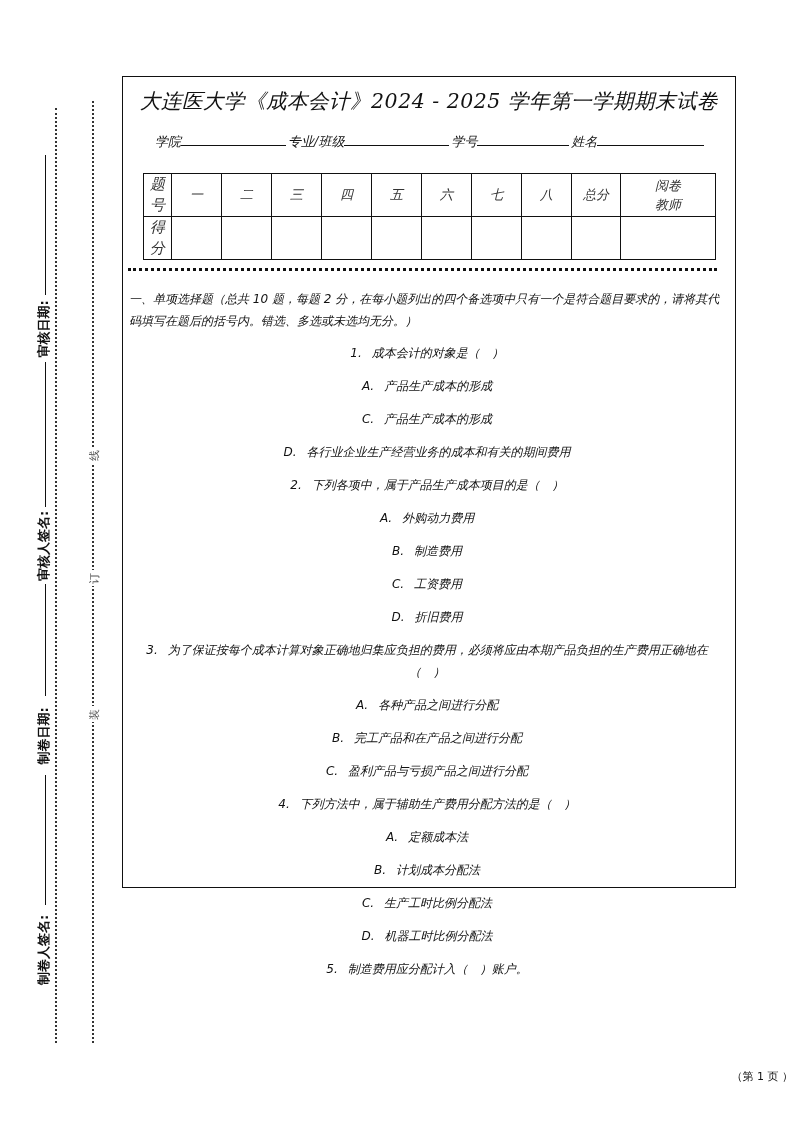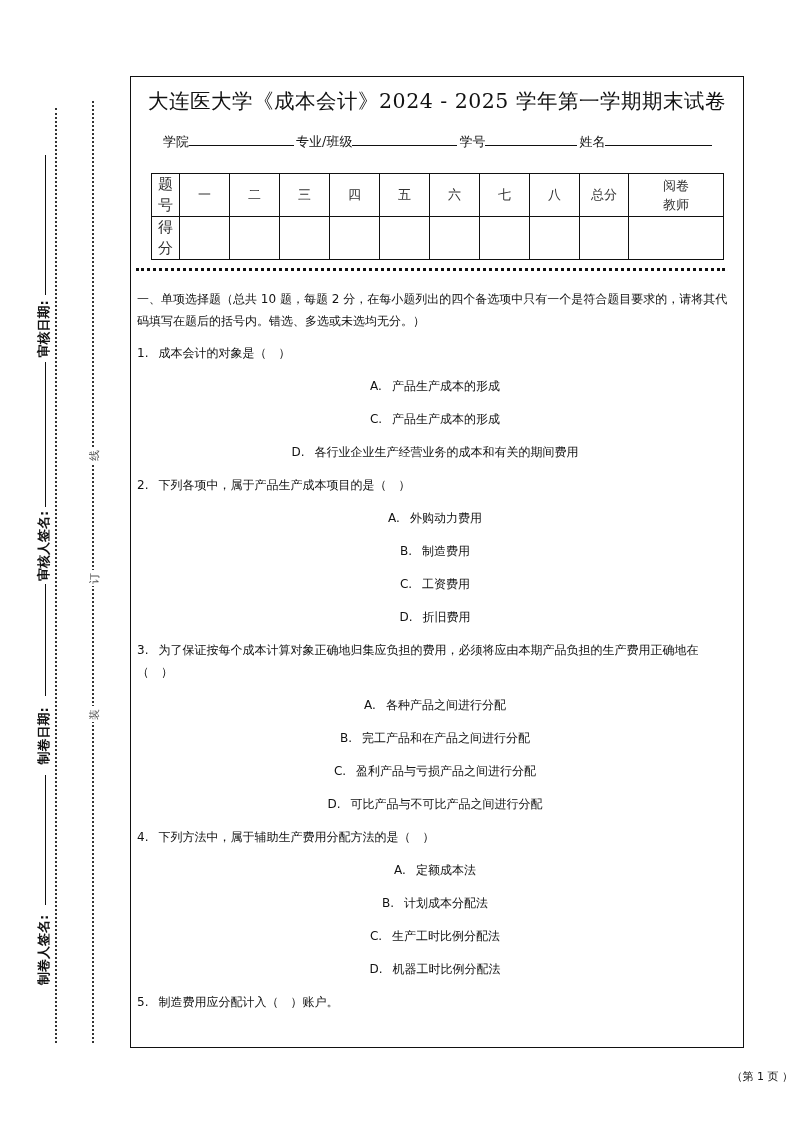--- a/index.html
+++ b/index.html
@@ -9,40 +9,40 @@
   
   .vline-solid { position:absolute; left:45px; width:1px; background:#111; }
   .vline-dotted { position:absolute; width:0; border-left:2px dotted #333; }
   .vlabel { position:absolute; left:29px; width:30px; display:flex; align-items:center; justify-content:center; }
   .vlabel span { display:inline-block; transform:rotate(-90deg); white-space:nowrap;
                  font-family:"DejaVu Sans", sans-serif; font-weight:bold; font-size:13px; background:#fff; padding:0 2px; }
   .vmark { position:absolute; left:86px; width:16px; height:16px; display:flex; align-items:center; justify-content:center; background:#fff; }
   .vmark span { display:inline-block; transform:rotate(-90deg); font-size:11px; color:#555; font-family:"DejaVu Serif", serif; }
 
   
-  .exam-box { position:absolute; left:130px; top:76px; width:614px; height:972px; border:1px solid #111; box-sizing:border-box; }
+  .exam-box { position:absolute; left:122px; top:76px; width:614px; height:812px; border:1px solid #111; box-sizing:border-box;font-style:italic; }
   .title { position:absolute; left:0; right:0; top:10px; text-align:center; font-size:20.5px; letter-spacing:0.5px; }
   .info-row { position:absolute; left:32px; top:56px; font-size:13px; display:flex; align-items:flex-start; }
   .info-row .lbl { white-space:nowrap; }
   .info-row .blank { display:inline-block; border-bottom:1px solid #111; height:12px; margin-right:2px; }
 
   table.score { position:absolute; left:20px; top:96px; border-collapse:collapse; }
   table.score td { border:1px solid #111; text-align:center; vertical-align:middle; font-size:13px; padding:0; color:#333; }
   table.score td.label { width:27px; font-size:15px; line-height:21px; }
   table.score tr.head td { height:41px; }
   table.score tr.body td { height:41px; }
   .cell-num { width:49px; }
   .cell-total { width:48px; }
   .cell-teacher { width:94px; line-height:19px; }
 
   .dot-sep { position:absolute; left:5px; right:18px; top:191px; border-top:3px dotted #111; }
 
   .content { position:absolute; left:6px; right:10px; top:211px; font-family:"DejaVu Sans", sans-serif; font-size:12px; }
   .section-intro { line-height:22px; margin:0 0 10px 0; }
-  .q { line-height:22px; margin:0 0 11px 0; }
+  .q { line-height:22px; margin:0 0 11px 0;text-align:center; }
   .opt { line-height:22px; margin:0 0 11px 0;text-align:center; }
   .num { display:inline-block; margin-right:10px; }
 
   .footer { position:absolute; left:0; right:0; top:1069px; text-align:right; font-family:"DejaVu Sans", sans-serif; font-weight:normal; font-size:11px; }
 </style>
 </head>
 <body>
 
 <div>
   <div class="vline-solid" style="top:155px;height:140px;"></div>
@@ -134,21 +134,20 @@
     <div class="q"><span class="num">2.</span><span>下列各项中，属于产品生产成本项目的是（　）</span></div>
     <div class="opt"><span class="num">A.</span><span>外购动力费用</span></div>
     <div class="opt"><span class="num">B.</span><span>制造费用</span></div>
     <div class="opt"><span class="num">C.</span><span>工资费用</span></div>
     <div class="opt"><span class="num">D.</span><span>折旧费用</span></div>
 
     <div class="q"><span class="num">3.</span><span>为了保证按每个成本计算对象正确地归集应负担的费用，必须将应由本期产品负担的生产费用正确地在（　）</span></div>
     <div class="opt"><span class="num">A.</span><span>各种产品之间进行分配</span></div>
     <div class="opt"><span class="num">B.</span><span>完工产品和在产品之间进行分配</span></div>
     <div class="opt"><span class="num">C.</span><span>盈利产品与亏损产品之间进行分配</span></div>
-    <div class="opt"><span class="num">D.</span><span>可比产品与不可比产品之间进行分配</span></div>
 
     <div class="q"><span class="num">4.</span><span>下列方法中，属于辅助生产费用分配方法的是（　）</span></div>
     <div class="opt"><span class="num">A.</span><span>定额成本法</span></div>
     <div class="opt"><span class="num">B.</span><span>计划成本分配法</span></div>
     <div class="opt"><span class="num">C.</span><span>生产工时比例分配法</span></div>
     <div class="opt"><span class="num">D.</span><span>机器工时比例分配法</span></div>
 
     <div class="q"><span class="num">5.</span><span>制造费用应分配计入（　）账户。</span></div>
   </div>
 </div>

